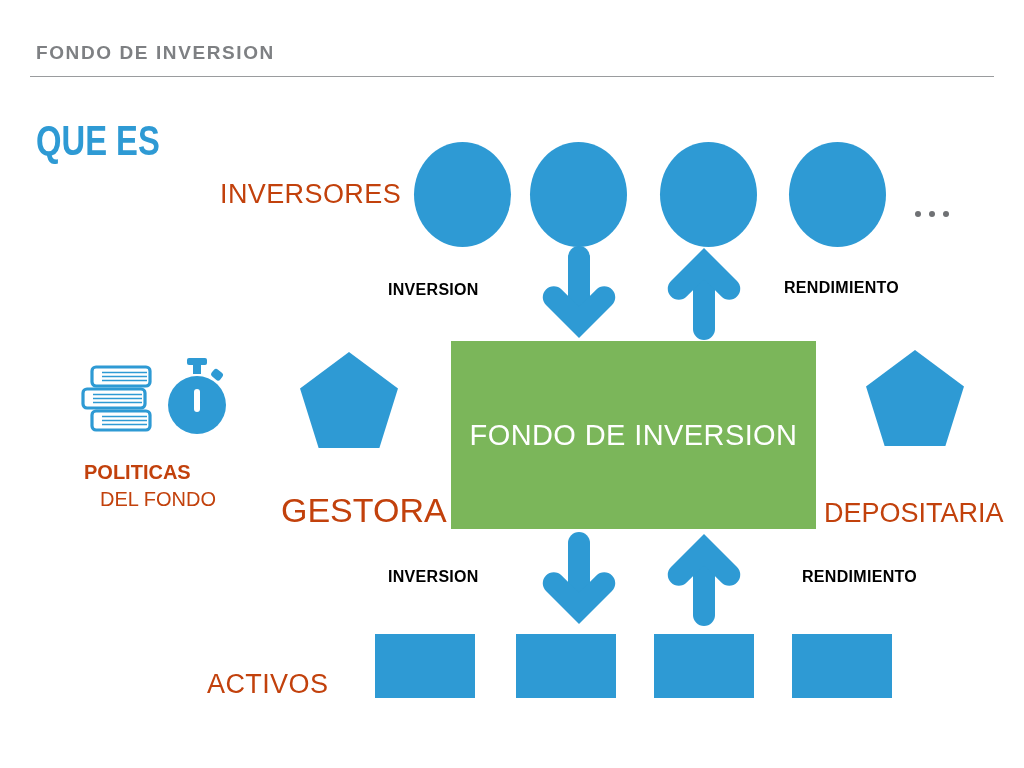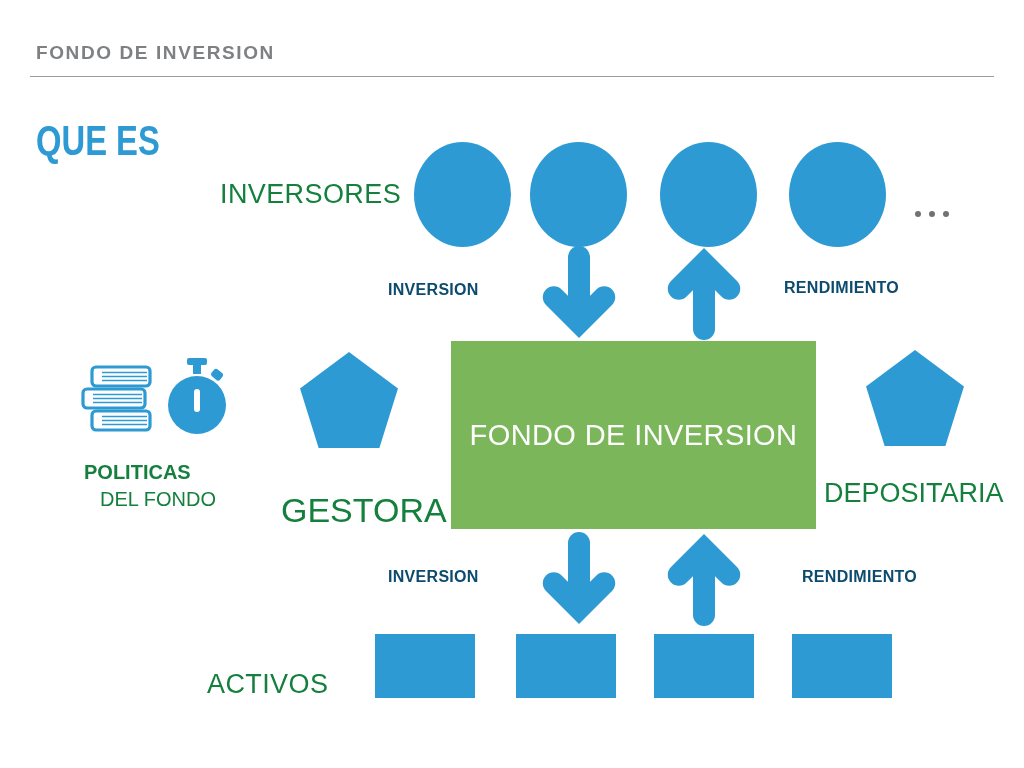--- a/index.html
+++ b/index.html
@@ -48,26 +48,26 @@
     color: #2e9ad4;
     letter-spacing: 0px;
     transform: scaleX(0.78);
     transform-origin: left top;
     white-space: nowrap;
   }
 
   
   .lbl-gray {
     position: absolute;
-    color: #15803d;
+    color: #c2410c;
     white-space: nowrap;
   }
   .lbl-orange {
     position: absolute;
-    color: #0c4a6e;
+    color: #000000;
     font-size: 16px;
     font-weight: 700;
     letter-spacing: 0.3px;
     white-space: nowrap;
   }
 
   
   .circle {
     position: absolute;
     background: #2e9ad4;
@@ -198,21 +198,21 @@
   <div class="lbl-gray" style="left:100px; top:488px; font-size:20px;">DEL FONDO</div>
 
   <div class="pentagon" style="left:300px; top:352px; width:98px; height:96px;"></div>
   <div class="lbl-gray" style="left:281px; top:491px; font-size:34px;">GESTORA</div>
 
   <div class="greenbox" style="left:451px; top:341px; width:365px; height:188px;">
     <span class="greenbox-label">FONDO DE INVERSION</span>
   </div>
 
   <div class="pentagon" style="left:866px; top:350px; width:98px; height:96px;"></div>
-  <div class="lbl-gray" style="left:824px; top:478px; font-size:27px;">DEPOSITARIA</div>
+  <div class="lbl-gray" style="left:824px; top:498px; font-size:27px;">DEPOSITARIA</div>
 
   <div class="lbl-orange" style="left:388px; top:568px;">INVERSION</div>
   <div class="lbl-orange" style="left:802px; top:568px;">RENDIMIENTO</div>
 
   <div class="arrow" style="left:540px; top:532px; width:78px; height:94px;">
     <svg width="78" height="94" viewBox="0 0 78 94">
       <g fill="#2E9AD4">
         <rect x="28" y="0" width="22" height="70" rx="11"></rect>
         <path d="M 39 92 L 6 59 a 11 11 0 0 1 15.6 -15.6 L 39 60.8 L 56.4 43.4 A 11 11 0 0 1 72 59 Z"></path>
       </g>

